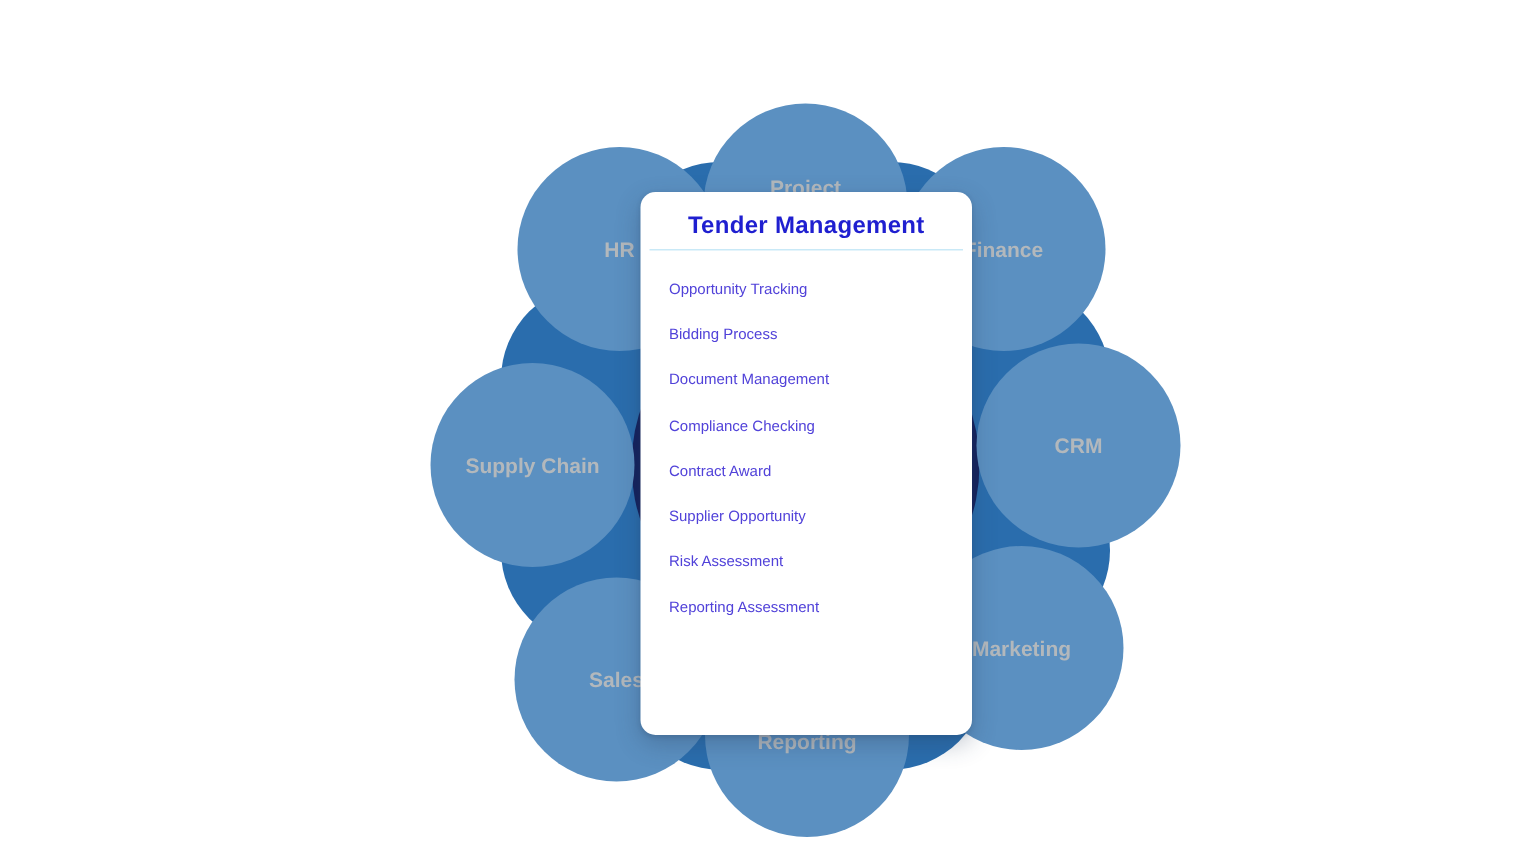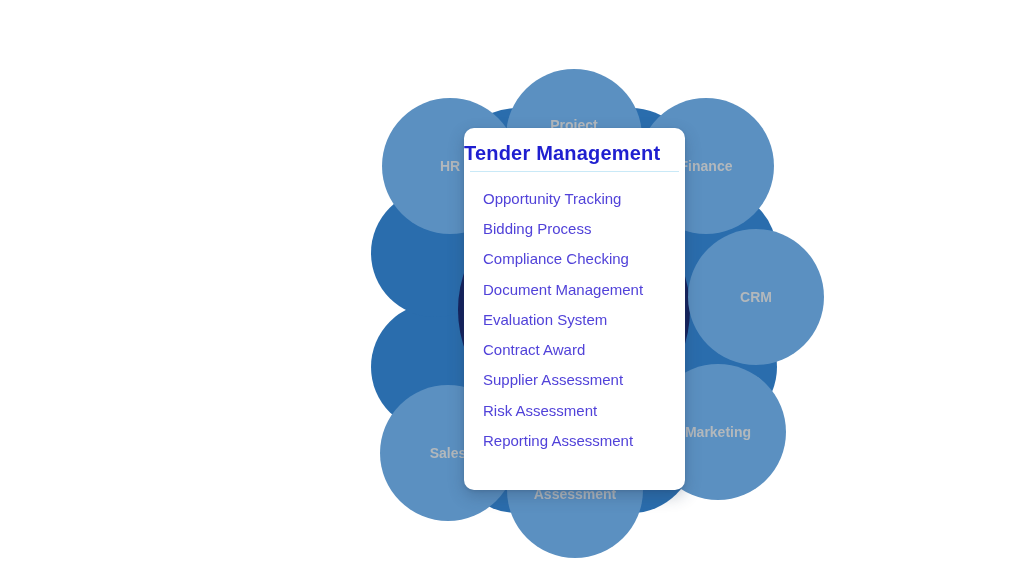--- a/index.html
+++ b/index.html
@@ -8,21 +8,21 @@
     --hub:#14215c;
     --petal-label:#b3b8bc;
     --title:#1f1fd0;
     --item:#5142d9;
     --divider:#c9e9f7;
     --blob:#c9c2b4;
   }
   *{margin:0;padding:0;box-sizing:border-box;}
   html,body{width:1024px;height:576px;background:#ffffff;overflow:hidden;
     font-family:"Liberation Sans", sans-serif;}
-  .stage{position:relative;width:840px;height:576px;margin-left:37px;}
+  .stage{position:relative;width:840px;height:576px;}
 
   
   .petal-shadow{position:absolute;width:128px;height:128px;border-radius:50%;
     background:var(--petal-shadow);z-index:1;}
   .s1{left:530px;top:108px}.s2{left:612px;top:189px}.s3{left:612px;top:303px}
   .s4{left:530px;top:385px}.s5{left:416px;top:385px}.s6{left:334px;top:303px}
   .s7{left:334px;top:189px}.s8{left:416px;top:108px}
 
   .blob{position:absolute;left:695px;top:375px;width:34px;height:34px;
     border-radius:50%;background:var(--blob);z-index:2;}
@@ -43,25 +43,25 @@
   .p-sales{left:343px;top:385px}
   .p-supply-chain{left:287px;top:242px}
   .p-hr{left:345px;top:98px}
   .p-project span{transform:translateY(-12px)}
   .p-management span{transform:translateY(4px)}
 
   
   .card{position:absolute;left:427px;top:128px;width:221px;height:362px;
     background:#ffffff;border-radius:10px;z-index:10;
     box-shadow:0 6px 16px rgba(40,60,90,.30), 0 1px 3px rgba(40,60,90,.18);}
-  .card-title{margin-top:14px;text-align:left;font-weight:bold;
-    font-size:20px;color:var(--title);letter-spacing:.2px;}
+  .card-title{margin-top:14px;text-align:center;font-weight:bold;
+    font-size:16px;color:var(--title);letter-spacing:.2px;}
   .divider{height:1px;background:var(--divider);margin:6px 6px 0 6px;}
   .menu{list-style:none;margin:11px 0 0 0;padding:0 8px 0 19px;}
-  .menu li{height:30.3px;display:flex;align-items:center;font-size:15px;
+  .menu li{height:30.3px;display:flex;align-items:center;font-size:10px;
     color:var(--item);cursor:pointer;white-space:nowrap;}
 </style>
 </head>
 <body>
 
 <div class="stage">
 
   <div class="petal-shadow s1"></div>
   <div class="petal-shadow s2"></div>
   <div class="petal-shadow s3"></div>
@@ -81,38 +81,40 @@
   <div class="petal p-finance">
     <span>Finance</span>
   </div>
   <div class="petal p-crm">
     <span>CRM</span>
   </div>
   <div class="petal p-marketing">
     <span>Marketing</span>
   </div>
   <div class="petal p-management">
-    <span>Assessment</span>
+    <span>Reporting</span>
   </div>
   <div class="petal p-sales">
     <span>Sales</span>
+  </div>
+  <div class="petal p-supply-chain">
+    <span>Supply Chain</span>
   </div>
   <div class="petal p-hr">
     <span>HR</span>
   </div>
 
   <div class="card">
     <div class="card-title">Tender Management</div>
     <div class="divider"></div>
     <ul class="menu">
         <li>Opportunity Tracking</li>
         <li>Bidding Process</li>
+        <li>Document Management</li>
         <li>Compliance Checking</li>
-        <li>Document Management</li>
-        <li>Evaluation System</li>
         <li>Contract Award</li>
-        <li>Supplier Assessment</li>
+        <li>Supplier Opportunity</li>
         <li>Risk Assessment</li>
         <li>Reporting Assessment</li>
       </ul>
   </div>
 
 </div>
 
 </body></html>

